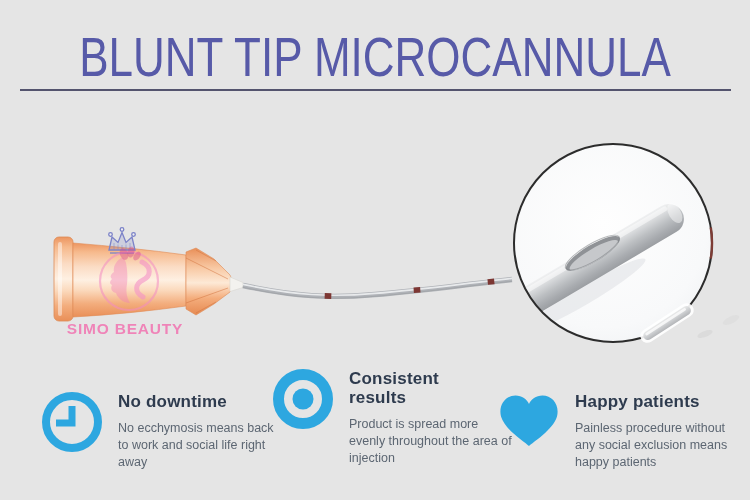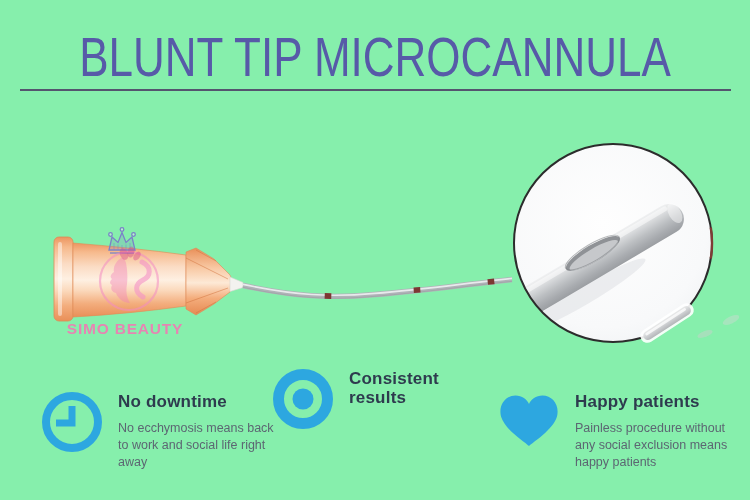--- a/index.html
+++ b/index.html
@@ -1,16 +1,16 @@
 <!DOCTYPE html>
 <html><head>
 <meta charset="utf-8">
 <style>
   html,body{margin:0;padding:0;background:#fff;}
-  .page{position:relative;width:750px;height:500px;background:#86efac;overflow:hidden;
+  .page{position:relative;width:750px;height:500px;background:#e5e5e5;overflow:hidden;
         font-family:"Liberation Sans",sans-serif;}
 
   
   .title{position:absolute;top:30px;left:0;width:750px;margin:0;text-align:center;
          font-size:55px;line-height:55px;font-weight:400;color:#575aa8;
          transform:scaleX(0.8);transform-origin:50% 50%;letter-spacing:0px;white-space:nowrap;}
   .divider{position:absolute;top:89px;left:20px;width:711px;height:2px;background:#54546e;}
 
   
   .art{position:absolute;left:0;top:0;}
@@ -175,20 +175,23 @@
   </div>
 
   <div class="feature f2">
     <svg class="icon" viewBox="0 0 60 60">
       <circle cx="30" cy="30" r="24.5" fill="none" stroke="#2da7e0" stroke-width="11"></circle>
       <circle cx="30" cy="30" r="10.5" fill="#2da7e0"></circle>
     </svg>
     <div class="feature-text">
       <h3>Consistent
 results</h3>
+      <p>Product is spread more
+evenly throughout the area of
+injection</p>
     </div>
   </div>
 
   <div class="feature f3">
     <svg class="icon" viewBox="0 0 60 60">
       <path d="M30,54 C26.5,50.5 6,38 2,24.5 C-0.8,13 6.5,3.5 16.5,3.5 C23,3.5 28,7.5 30,12
                C32,7.5 37,3.5 43.5,3.5 C53.5,3.5 60.8,13 58,24.5 C54,38 33.5,50.5 30,54 Z" fill="#2da7e0"></path>
     </svg>
     <div class="feature-text">
       <h3>Happy patients</h3>

